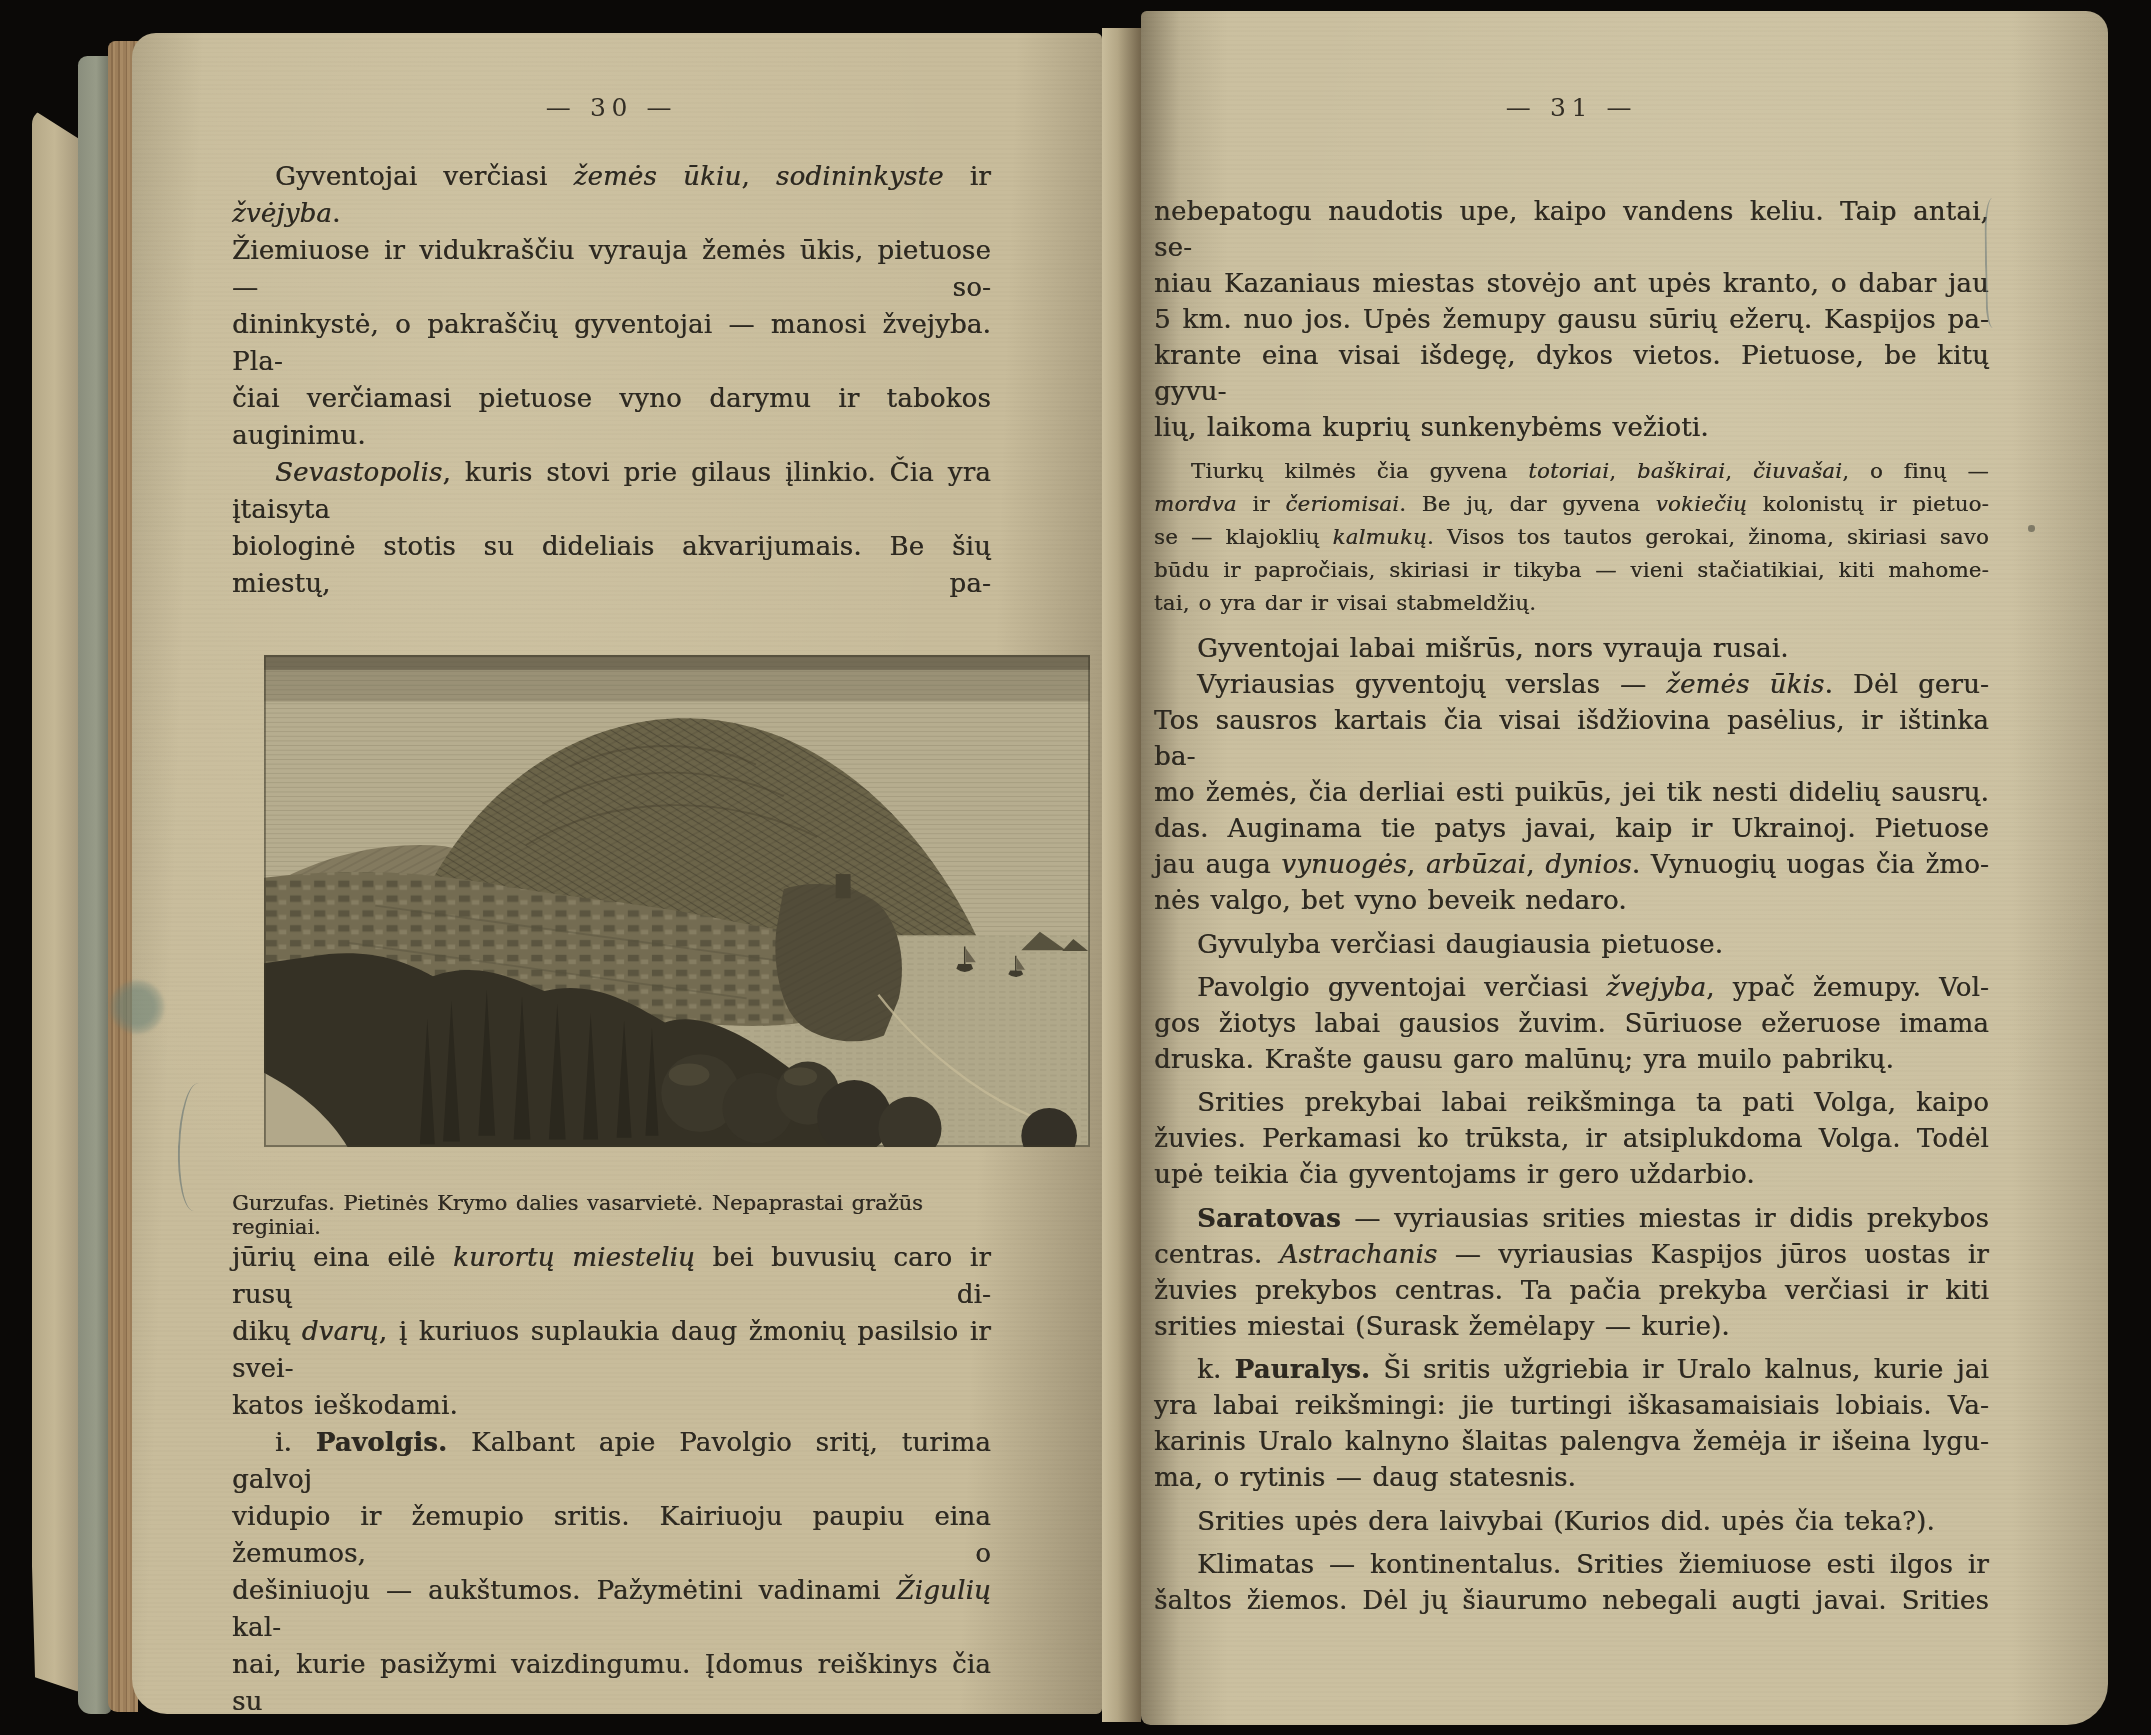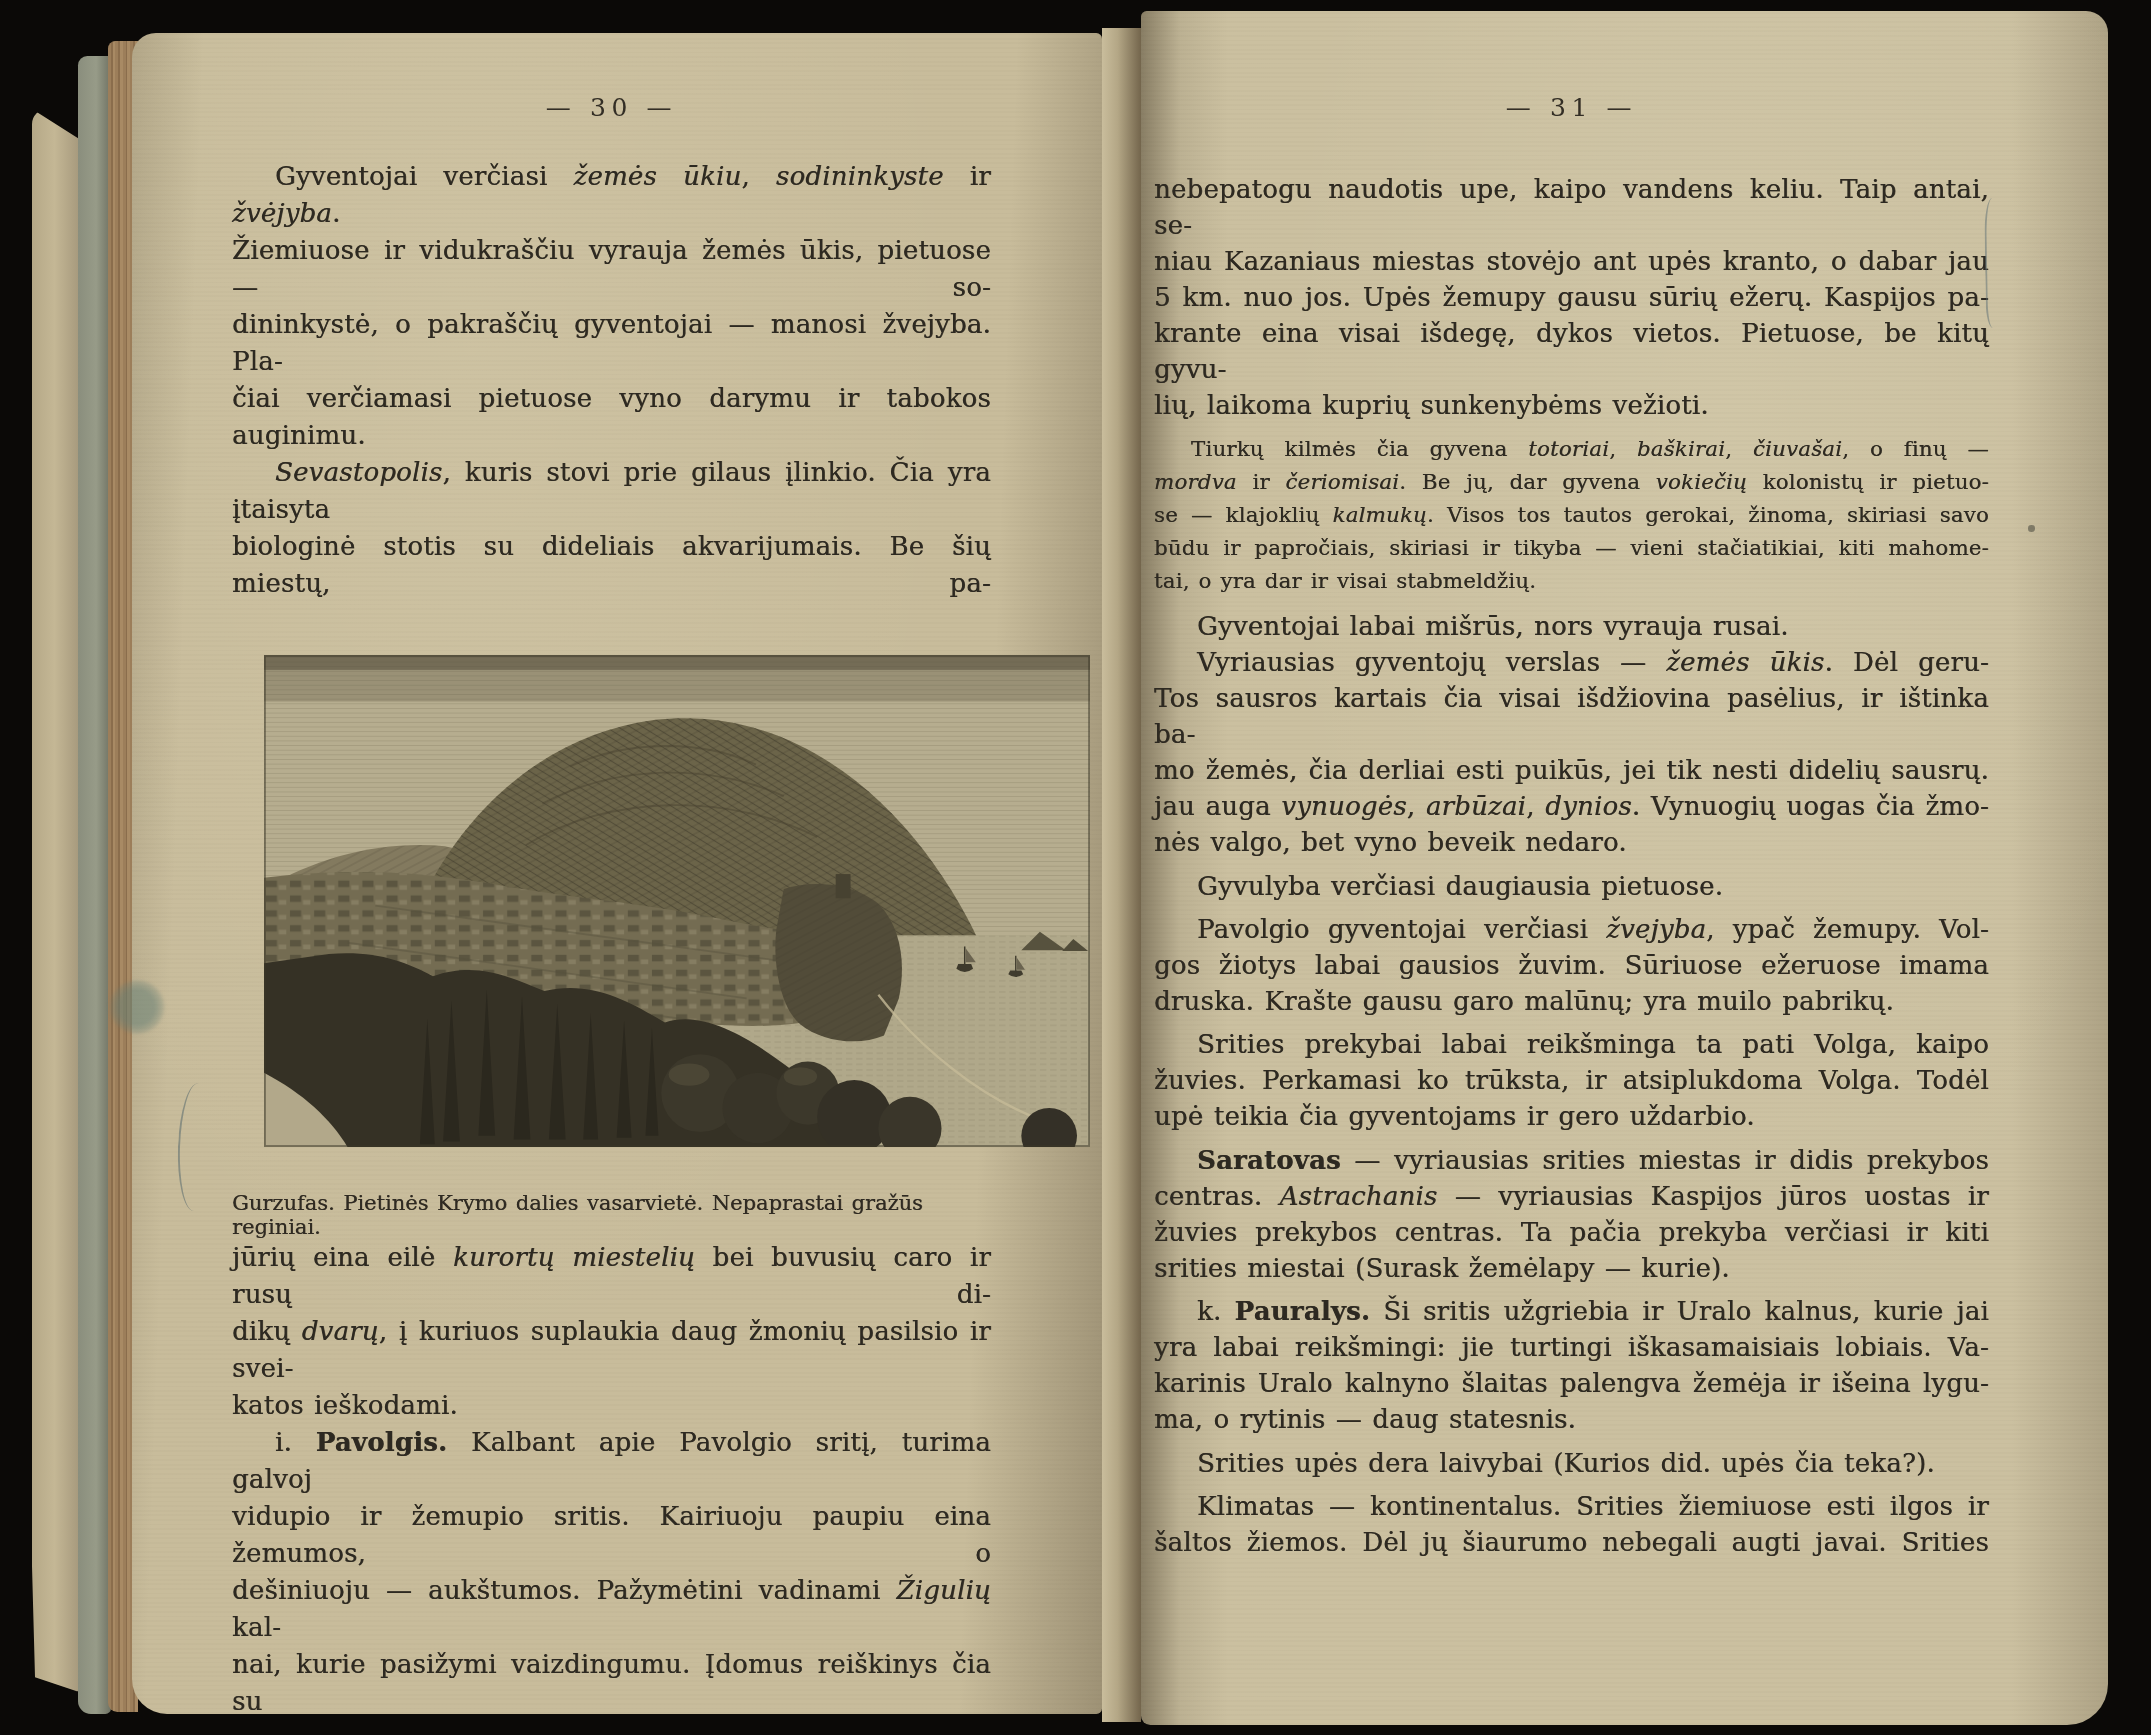--- a/index.html
+++ b/index.html
@@ -33,21 +33,21 @@
       linear-gradient(90deg, rgba(55,45,28,0.45) 0%, rgba(55,45,28,0.10) 4%, rgba(0,0,0,0) 9%, rgba(0,0,0,0) 90%, rgba(70,58,38,0.22) 100%),
       repeating-linear-gradient(0deg, rgba(120,110,85,0.04) 0 1.9px, rgba(0,0,0,0) 1.9px 4.6px),
       #cbc0a0;}
 
   
   .textcol{position:absolute;color:#2d2921;}
   .tc-left{left:100px;top:56px;width:759px;}
   .tc-right{left:13px;top:78px;width:835px;}
   .pageno{height:37px;line-height:37px;text-align:center;font-size:25px;letter-spacing:5.6px;color:#332e25;}
   .tc-left .pageno{margin-bottom:32px;}
-  .tc-right .pageno{margin-bottom:45px;}
+  .tc-right .pageno{margin-bottom:67px;}
 
   .para{margin:0;}
   .para .ln{font-size:26px;line-height:37px;text-align:justify;text-align-last:justify;
     word-spacing:1.9px;letter-spacing:0.2px;text-shadow:0.4px 0 0 rgba(45,40,30,0.75);}
   .tc-right .para .ln{line-height:36px;}
   .para .ln.end{text-align-last:left;}
   .para.ind .ln:first-child{text-indent:43px;}
   .para.gap{margin-top:7.4px;}
   .para.gap2{margin-top:11px;}
   .para.small{margin-top:9.3px;margin-bottom:9.3px;}
@@ -221,20 +221,21 @@
             <div class="ln">būdu ir papročiais, skiriasi ir tikyba — vieni stačiatikiai, kiti mahome-</div>
             <div class="ln end">tai, o yra dar ir visai stabmeldžių.</div>
           </div>
           <div class="para ind gap2">
             <div class="ln end">Gyventojai labai mišrūs, nors vyrauja rusai.</div>
           </div>
           <div class="para ind">
             <div class="ln">Vyriausias gyventojų verslas — <i>žemės ūkis</i>.  Dėl  geru-</div>
             <div class="ln">Tos sausros kartais čia visai išdžiovina pasėlius, ir ištinka ba-</div>
             <div class="ln">mo žemės, čia derliai esti puikūs, jei tik nesti didelių sausrų.</div>
+            <div class="ln">das.  Auginama tie patys javai,  kaip ir Ukrainoj.  Pietuose</div>
             <div class="ln">jau auga <i>vynuogės</i>, <i>arbūzai</i>, <i>dynios</i>.  Vynuogių uogas čia žmo-</div>
             <div class="ln end">nės valgo, bet vyno beveik nedaro.</div>
           </div>
           <div class="para ind gap">
             <div class="ln end">Gyvulyba verčiasi daugiausia pietuose.</div>
           </div>
           <div class="para ind gap">
             <div class="ln">Pavolgio gyventojai verčiasi <i>žvejyba</i>,  ypač žemupy.  Vol-</div>
             <div class="ln">gos  žiotys labai gausios žuvim.  Sūriuose  ežeruose  imama</div>
             <div class="ln end">druska.  Krašte gausu garo malūnų;  yra muilo pabrikų.</div>

